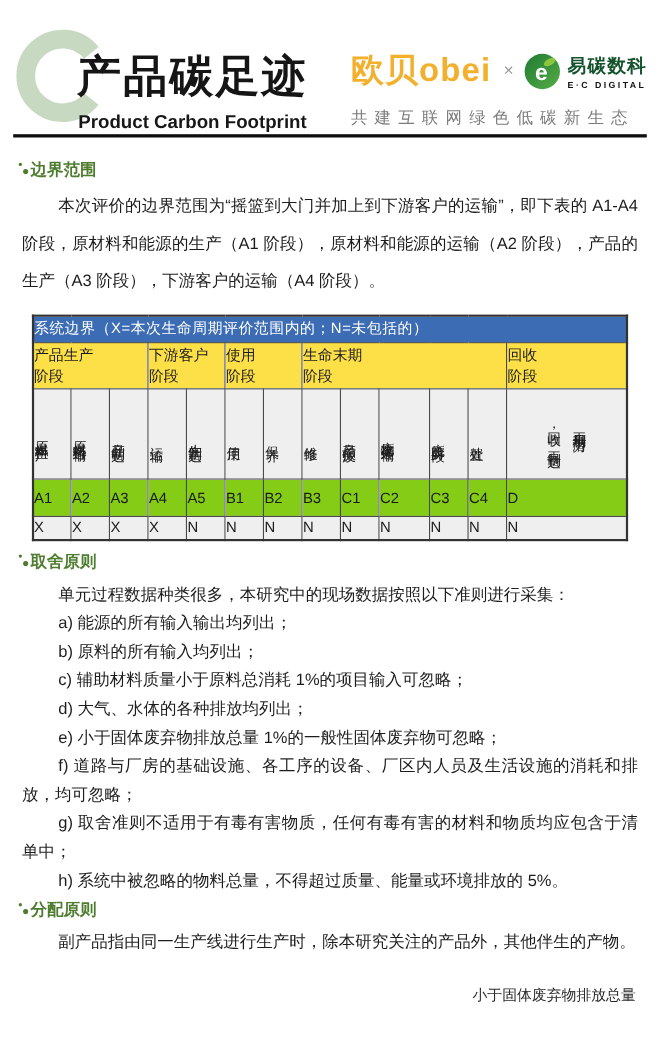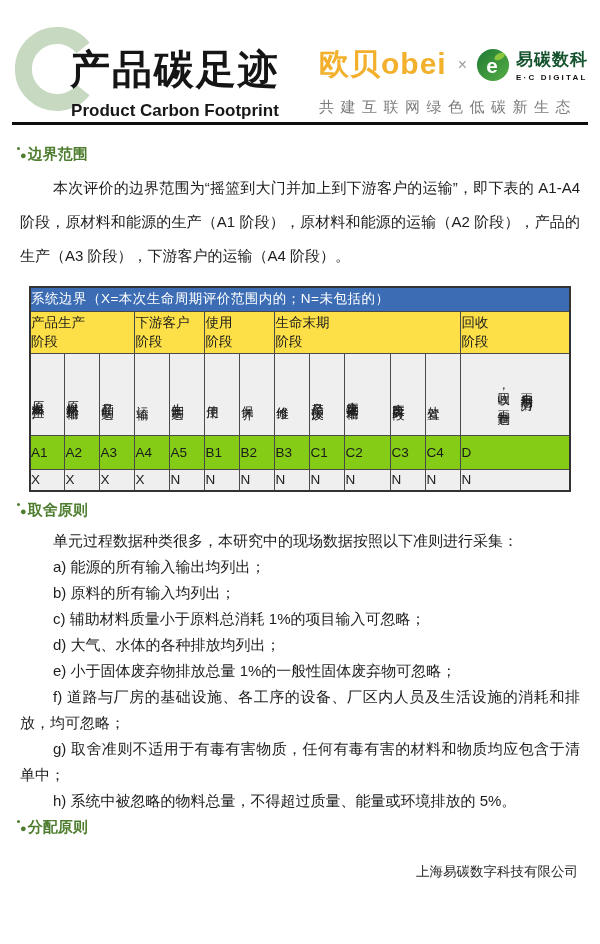--- a/index.html
+++ b/index.html
@@ -218,18 +218,19 @@
     <p>e) 小于固体废弃物排放总量 1%的一般性固体废弃物可忽略；</p>
     <p>f) 道路与厂房的基础设施、各工序的设备、厂区内人员及生活设施的消耗和排放，均可忽略；</p>
     <p>g) 取舍准则不适用于有毒有害物质，任何有毒有害的材料和物质均应包含于清单中；</p>
     <p>h) 系统中被忽略的物料总量，不得超过质量、能量或环境排放的 5%。</p>
   </div>
 
   <p class="sec-head sh3">
     <span class="bullet">●</span>
     <span>分配原则</span>
   </p>
+  <p class="p-alloc">副产品指由同一生产线进行生产时，除本研究关注的产品外，其他伴生的产物。</p>
 
 </main>
 
 <footer>
-  <span>上海易碳数字科技有限公司</span>
+  <span>小于固体废弃物排放总量</span>
 </footer>
 
 </body></html>

